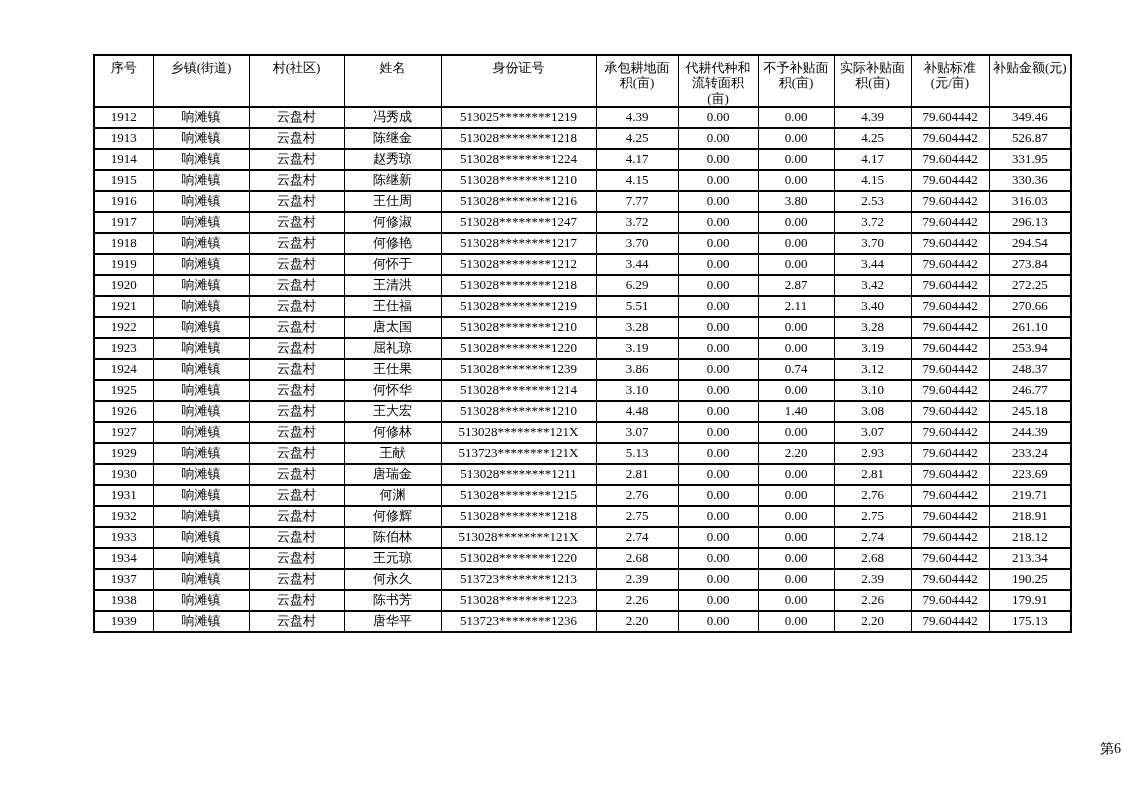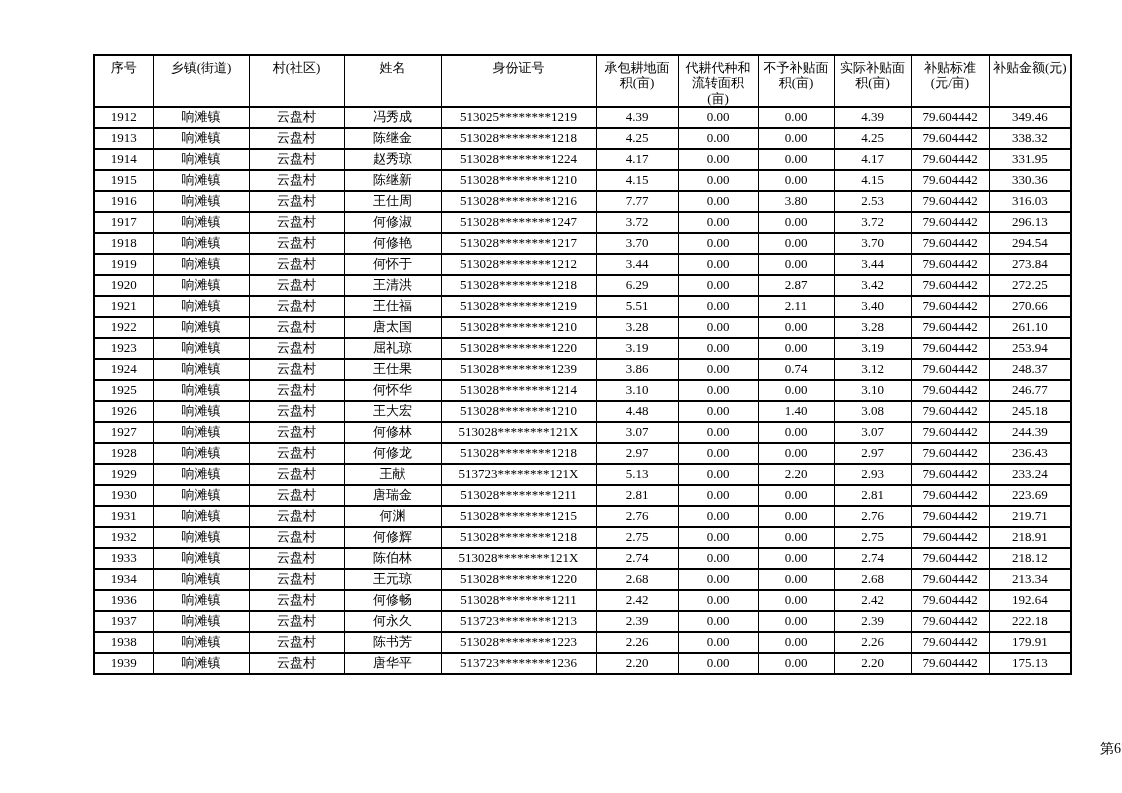--- a/index.html
+++ b/index.html
@@ -108,21 +108,21 @@
           <td>1913</td>
           <td>响滩镇</td>
           <td>云盘村</td>
           <td>陈继金</td>
           <td>513028********1218</td>
           <td>4.25</td>
           <td>0.00</td>
           <td>0.00</td>
           <td>4.25</td>
           <td>79.604442</td>
-          <td>338.32</td>
+          <td>526.87</td>
         </tr>
         <tr>
           <td>1914</td>
           <td>响滩镇</td>
           <td>云盘村</td>
           <td>赵秀琼</td>
           <td>513028********1224</td>
           <td>4.17</td>
           <td>0.00</td>
           <td>0.00</td>
@@ -293,33 +293,20 @@
           <td>何修林</td>
           <td>513028********121X</td>
           <td>3.07</td>
           <td>0.00</td>
           <td>0.00</td>
           <td>3.07</td>
           <td>79.604442</td>
           <td>244.39</td>
         </tr>
         <tr>
-          <td>1928</td>
-          <td>响滩镇</td>
-          <td>云盘村</td>
-          <td>何修龙</td>
-          <td>513028********1218</td>
-          <td>2.97</td>
-          <td>0.00</td>
-          <td>0.00</td>
-          <td>2.97</td>
-          <td>79.604442</td>
-          <td>236.43</td>
-        </tr>
-        <tr>
           <td>1929</td>
           <td>响滩镇</td>
           <td>云盘村</td>
           <td>王献</td>
           <td>513723********121X</td>
           <td>5.13</td>
           <td>0.00</td>
           <td>2.20</td>
           <td>2.93</td>
           <td>79.604442</td>
@@ -384,44 +371,31 @@
           <td>王元琼</td>
           <td>513028********1220</td>
           <td>2.68</td>
           <td>0.00</td>
           <td>0.00</td>
           <td>2.68</td>
           <td>79.604442</td>
           <td>213.34</td>
         </tr>
         <tr>
-          <td>1936</td>
-          <td>响滩镇</td>
-          <td>云盘村</td>
-          <td>何修畅</td>
-          <td>513028********1211</td>
-          <td>2.42</td>
-          <td>0.00</td>
-          <td>0.00</td>
-          <td>2.42</td>
-          <td>79.604442</td>
-          <td>192.64</td>
-        </tr>
-        <tr>
           <td>1937</td>
           <td>响滩镇</td>
           <td>云盘村</td>
           <td>何永久</td>
           <td>513723********1213</td>
           <td>2.39</td>
           <td>0.00</td>
           <td>0.00</td>
           <td>2.39</td>
           <td>79.604442</td>
-          <td>222.18</td>
+          <td>190.25</td>
         </tr>
         <tr>
           <td>1938</td>
           <td>响滩镇</td>
           <td>云盘村</td>
           <td>陈书芳</td>
           <td>513028********1223</td>
           <td>2.26</td>
           <td>0.00</td>
           <td>0.00</td>

